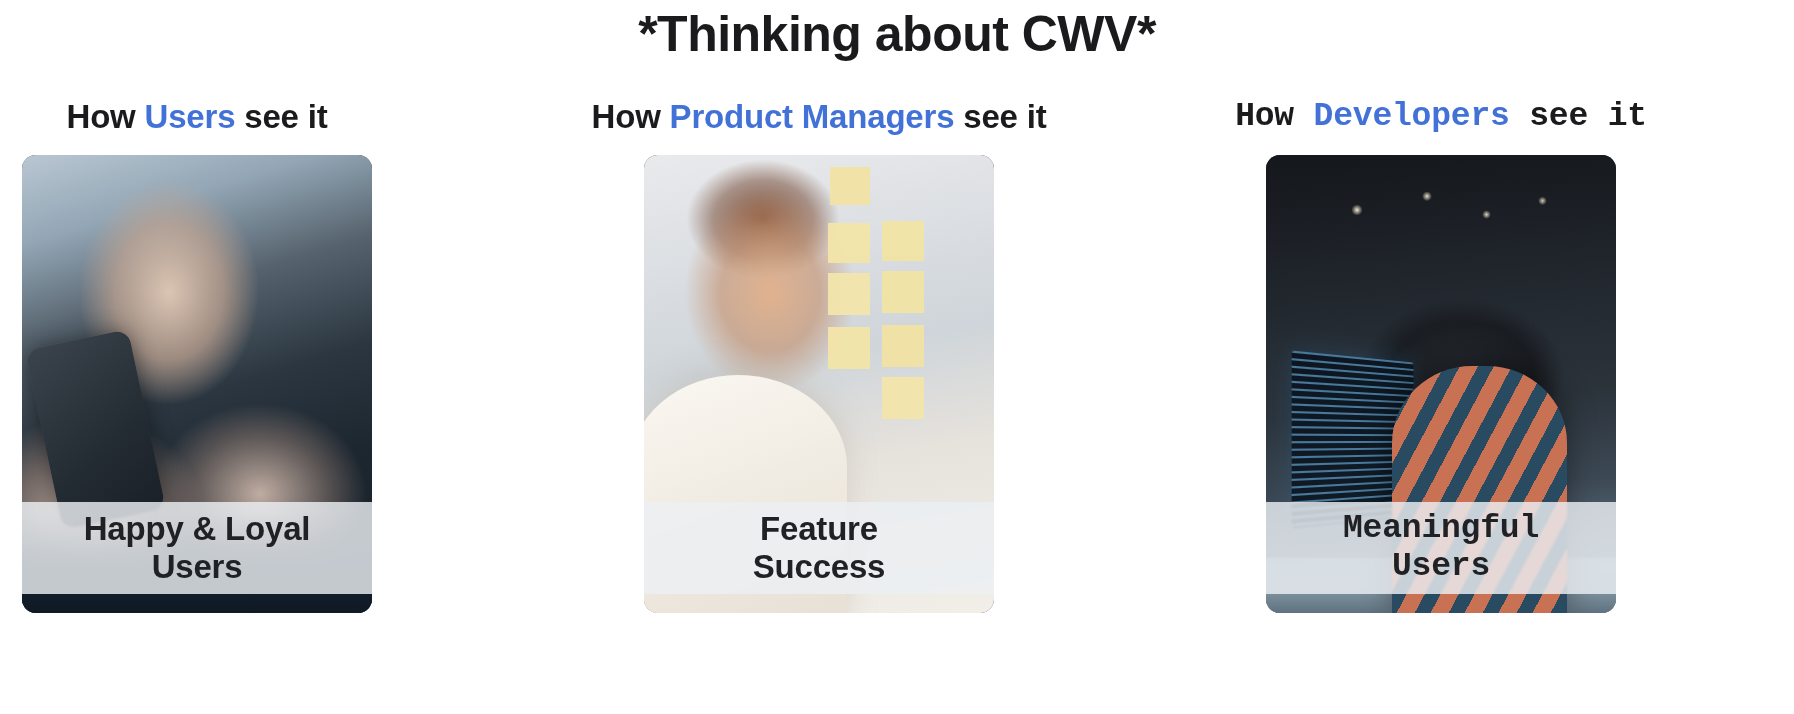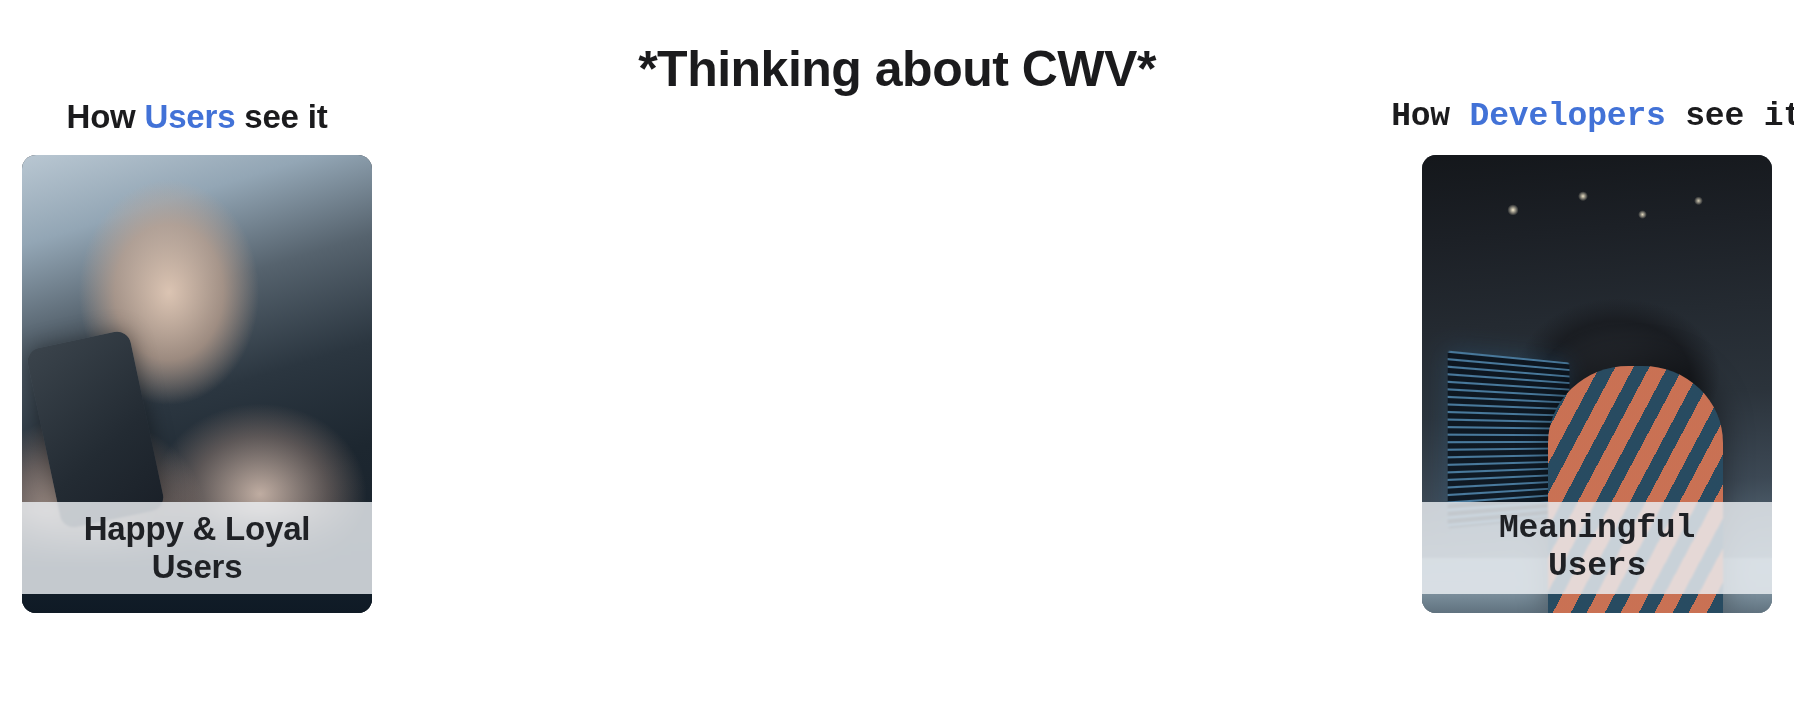--- a/index.html
+++ b/index.html
@@ -30,29 +30,28 @@
     top: 2px;
     left: 0;
     width: 1794px;
     text-align: center;
     font-size: 50px;
     line-height: 64px;
     font-weight: 700;
     letter-spacing: -0.5px;
     color: #1b1b1d;
     white-space: nowrap;
-    margin-top: 35px;
   }
 
   
   .columns {
     position: absolute;
     top: 95px;
     left: 22px;
-    width: 1750px;
+    width: 1594px;
     display: flex;
     flex-direction: row;
     align-items: flex-start;
     justify-content: space-between;
   }
   .column {
     display: flex;
     flex-direction: column;
     align-items: center;
   }
@@ -289,20 +288,32 @@
       </div>
       <div class="card">
         <div class="card-photo photo-users"></div>
         <div class="card-caption">
           <div class="card-caption-text">Happy &amp; Loyal
 Users</div>
         </div>
       </div>
     </div>
 
+    <div class="column col-pms">
+      <div class="column-heading">
+        <span>How </span><span class="accent">Product Managers</span><span> see it</span>
+      </div>
+      <div class="card">
+        <div class="card-photo photo-pms"></div>
+        <div class="card-caption">
+          <div class="card-caption-text">Feature
+Success</div>
+        </div>
+      </div>
+    </div>
 
     <div class="column col-developers">
       <div class="column-heading">
         <span>How </span><span class="accent">Developers</span><span> see it</span>
       </div>
       <div class="card">
         <div class="card-photo photo-dev">
           <div class="dev-desk"></div>
         </div>
         <div class="card-caption">

